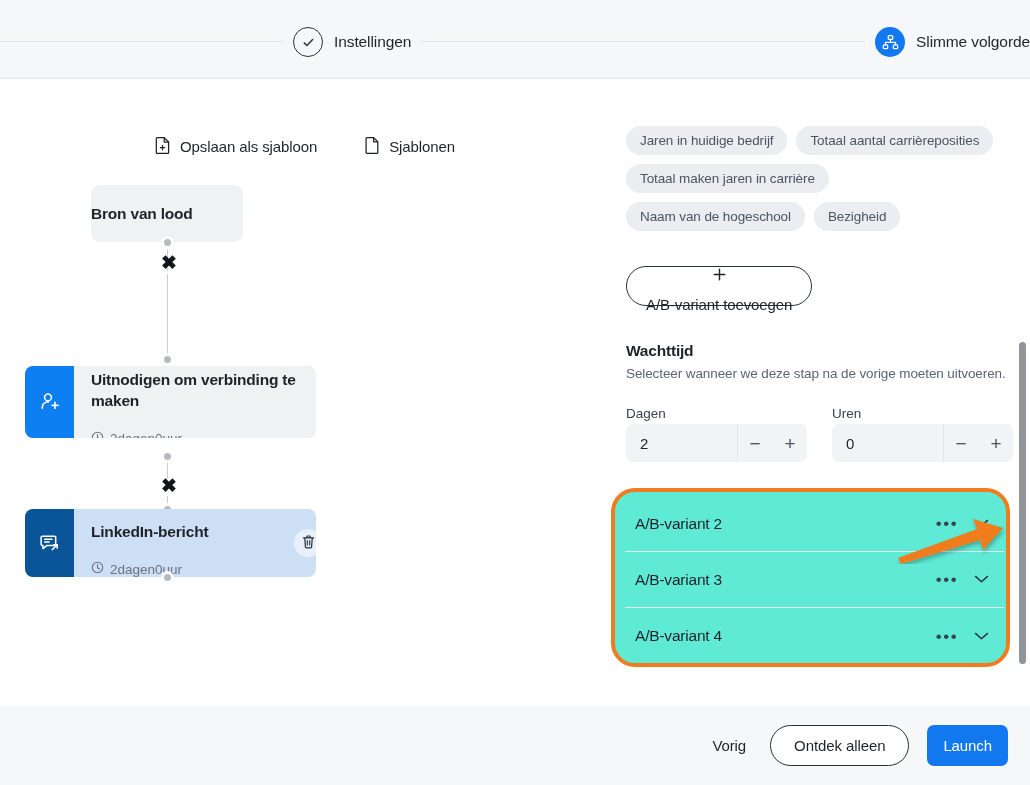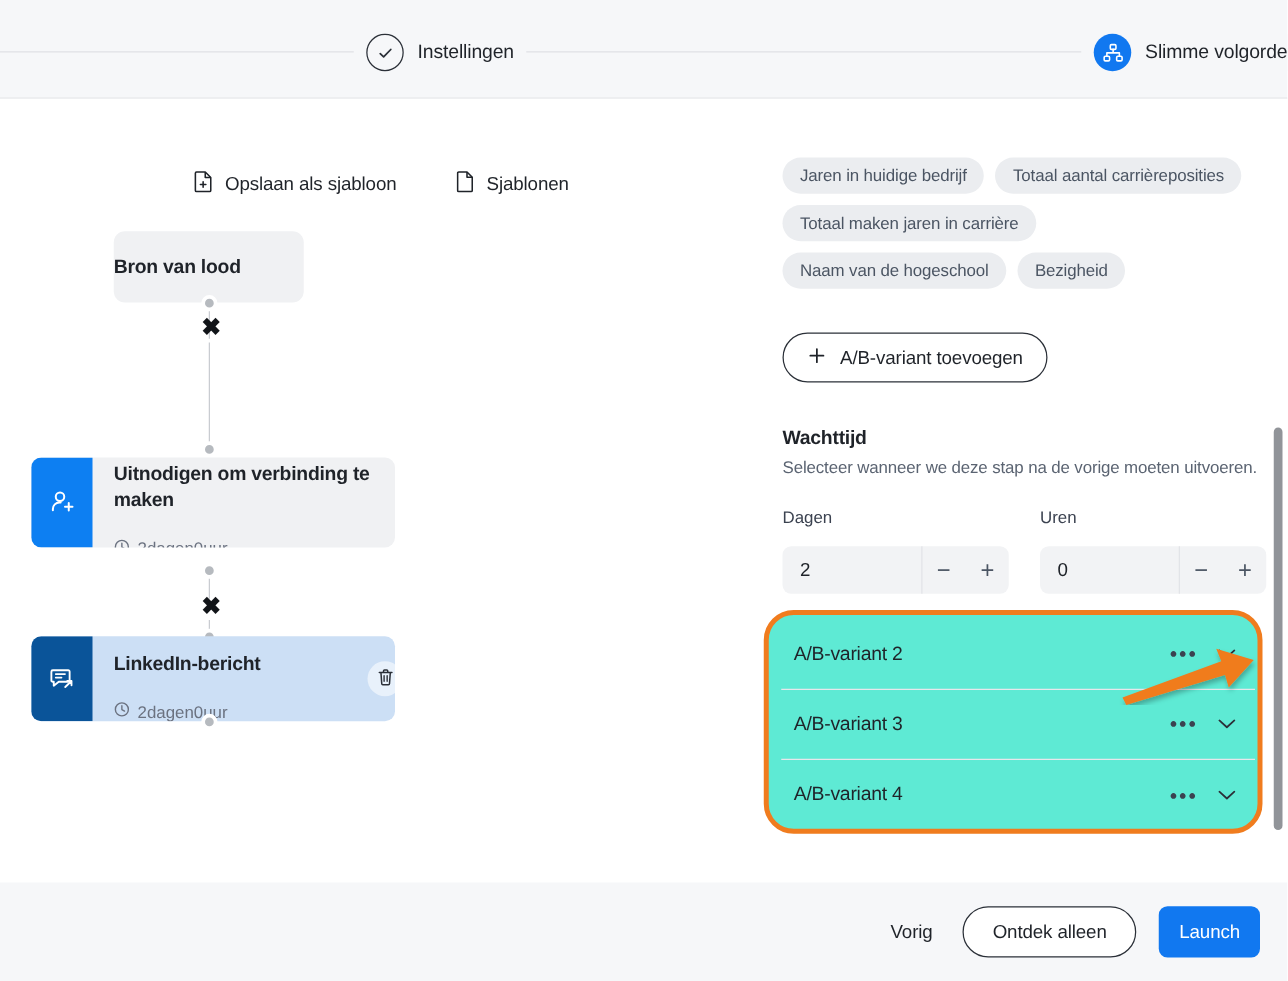--- a/index.html
+++ b/index.html
@@ -150,33 +150,34 @@
     white-space: nowrap; cursor: pointer; letter-spacing: -0.1px;
   }
   .add-variant-btn {
     margin-top: 35px;
     display: inline-flex; align-items: center; gap: 11px;
     height: 40px; padding: 0 19px;
     border: 1px solid #2b3038; border-radius: 21px;
     background: #ffffff; font-size: 15px; color: #1f2329;
     cursor: pointer; font-family: "Liberation Sans", sans-serif;
     letter-spacing: -0.1px;
+    flex-direction: column;
   }
   .wait-title {
     margin-top: 36px;
     font-size: 15.5px; font-weight: bold; color: #1f2329;
     letter-spacing: -0.2px;
   }
   .wait-desc {
     margin-top: 6px; font-size: 13.5px; color: #5b6472;
     letter-spacing: -0.1px;
   }
   .steppers { display: flex; gap: 25px; margin-top: 25px; }
   .stepper-group { width: 181px; }
-  .stepper-label { font-size: 13.5px; color: #3b4250; margin-bottom: 16px; }
+  .stepper-label { font-size: 13.5px; color: #3b4250; margin-bottom: 3px; }
   .stepper-box {
     height: 38px; background: #f2f3f5; border-radius: 7px;
     display: flex; align-items: center;
   }
   .stepper-value {
     flex: 1; padding-left: 14px; font-size: 15px; color: #1f2329;
   }
   .stepper-btns {
     display: flex; align-items: center; gap: 1px;
     border-left: 1px solid #e2e4e8; height: 100%;

